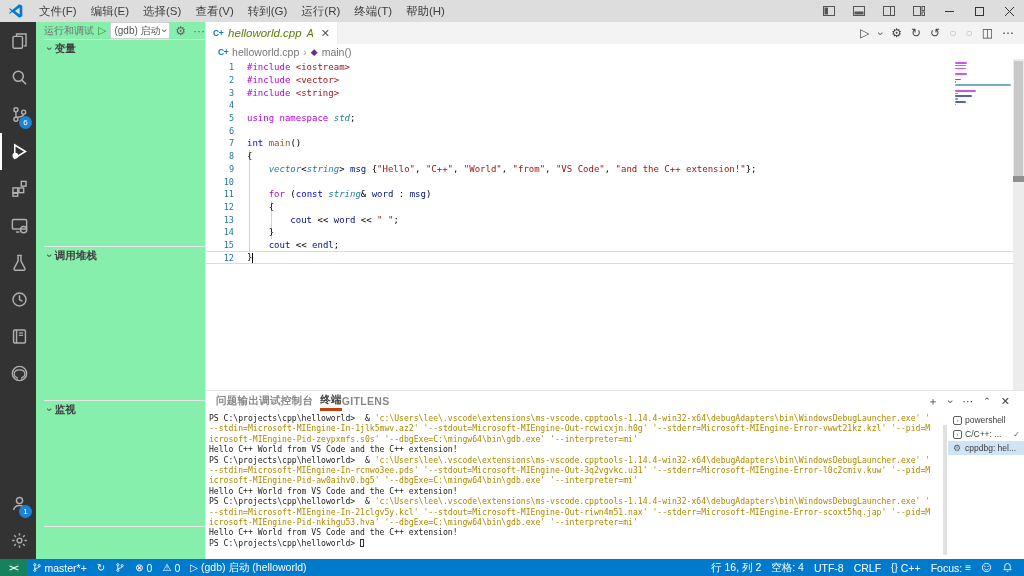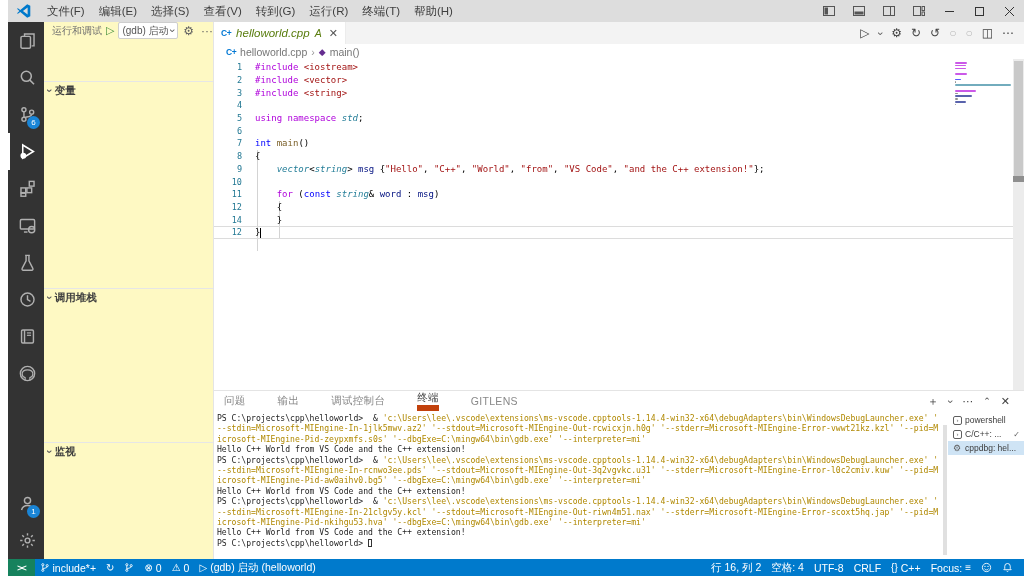--- a/index.html
+++ b/index.html
@@ -1,18 +1,18 @@
 <!DOCTYPE html>
 <html><head>
 <meta charset="utf-8">
 <style>
   * { margin:0; padding:0; box-sizing:border-box; }
   html,body { width:1024px; height:576px; overflow:hidden; }
   body { font-family:"Liberation Sans", sans-serif; font-size:12px; color:#333; background:#fff; }
-  #root { width:1024px; height:576px; display:flex; flex-direction:column;padding-left:8px; }
+  #root { width:1024px; height:576px; display:flex; flex-direction:column; }
 
   
   .titlebar { height:22px; background:#dddddd; display:flex; align-items:center; position:relative; flex:0 0 22px; }
   .vslogo { width:16px; height:16px; margin:0 8px 0 8px; flex:0 0 16px; }
   .menus { display:flex; align-items:center; height:100%; }
   .menu-item { padding:0 7px; font-size:11.5px; color:#3f3f3f; height:100%; display:flex; align-items:center; cursor:default; }
   .win-title { position:absolute; left:0; right:0; text-align:center; font-size:11.5px; color:#5f5f5f; pointer-events:none; }
   .win-ctrls { margin-left:auto; display:flex; align-items:center; height:100%; z-index:2; }
   .wc { width:30px; height:100%; display:flex; align-items:center; justify-content:center; color:#555; }
   .wc svg { display:block; }
@@ -22,21 +22,21 @@
 
   
   .activitybar { width:36px; background:#333333; display:flex; flex-direction:column; align-items:center; flex:0 0 36px; }
   .ab-top { flex:1; display:flex; flex-direction:column; width:100%; }
   .ab-item { width:36px; height:37px; display:flex; align-items:center; justify-content:center; color:#b0b0b0; position:relative; border-left:2px solid transparent; }
   .ab-item.active { color:#ffffff; border-left:2px solid #ffffff; }
   .ab-item svg { width:19px; height:19px; }
   .badge { position:absolute; right:4px; bottom:4px; min-width:13px; height:13px; border-radius:7px; background:#1a85d6; color:#fff; font-size:8px; display:flex; align-items:center; justify-content:center; padding:0 2px; }
 
   
-  .sidebar { width:170px; background:#fef9c3; border-right:1px solid #e4e4e4; display:flex; flex-direction:column; flex:0 0 170px; font-size:11px; color:#616161;gap:42px; }
+  .sidebar { width:170px; background:#86efac; border-right:1px solid #e4e4e4; display:flex; flex-direction:column; flex:0 0 170px; font-size:11px; color:#616161; }
   .sb-header { height:22px; display:flex; align-items:center; padding:0 4px 0 8px; gap:3px; }
   .sb-title { font-size:10px; color:#6f6f6f; white-space:nowrap; }
   .play-btn { color:#388a34; font-size:11px; line-height:1; padding:0 1px; }
   .launch-select { background:#fff; border:1px solid #cecece; border-radius:2px; height:17px; display:flex; align-items:center; font-size:10px; color:#555; padding:0 3px; gap:2px; white-space:nowrap; }
   .gear, .more { color:#616161; font-size:12px; padding:0 2px; }
   .rot90 { display:inline-block; transform:rotate(90deg); font-size:11px; line-height:1; color:#616161; }
   .section { border-top:1px solid #e6e6e6; overflow:hidden; }
   .sec-head { height:17px; display:flex; align-items:center; gap:3px; padding-left:4px; font-size:10.5px; font-weight:bold; color:#3f3f3f; }
   .checkbox-row { display:flex; align-items:center; gap:5px; padding-left:16px; height:16px; font-size:10.5px; color:#3b3b3b; }
   .cbox { width:11px; height:11px; border:1px solid #919191; border-radius:2px; background:#fff; }
@@ -71,21 +71,21 @@
   .minimap { position:absolute; top:3px; right:13px; width:56px; }
   .mm-line { height:1.7px; margin-bottom:1.1px; border-radius:1px; opacity:0.65; }
   .code-scroll { position:absolute; top:0; right:0; bottom:0; width:11px; background:#ececec; }
   .code-scroll .thumb { position:absolute; top:2px; left:1px; right:1px; height:118px; background:#c9c9c9; }
   .code-scroll .nub { position:absolute; top:117px; left:0; right:0; height:6px; background:#8f8f8f; }
 
   
   .panel { height:169px; flex:0 0 169px; border-top:1px solid #e4e4e4; display:flex; flex-direction:column; background:#fff; }
   .panel-tabs { height:20px; display:flex; align-items:center; padding-left:10px; gap:16px; flex:0 0 20px; }
   .ptab { font-size:10.5px; color:#888; height:100%; display:flex; align-items:center; border-bottom:1px solid transparent; letter-spacing:0.3px; }
-  .ptab.active { color:#424242; border-bottom:6px solid #c2410c; }
+  .ptab.active { color:#424242; border-bottom:3px solid #c2410c;margin-left:7px; }
   .panel-acts { margin-left:auto; display:flex; align-items:center; gap:10px; padding-right:14px; color:#424242; font-size:11px; }
   .panel-body { flex:1; display:flex; min-height:0; }
   .term-text { flex:1; padding:2px 0 0 3px; font-family:"DejaVu Sans Mono","Liberation Mono",monospace; font-size:8.1px; line-height:10.4px; white-space:pre; overflow:hidden; color:#1e1e1e; }
   .tg { color:#b08800; } .tp { color:#1e1e1e; }
   .tcursor { display:inline-block; width:4px; height:8px; border:1px solid #333; vertical-align:-1px; }
   .term-scroll { width:5px; flex:0 0 5px; position:relative; }
   .term-scroll .tthumb { position:absolute; top:14px; bottom:4px; left:0; width:4px; background:#e0e0e0; }
   .term-side { width:76px; flex:0 0 76px; padding-top:2px; font-size:8.5px; color:#3b3b3b; }
   .ts-item { height:14px; display:flex; align-items:center; gap:3px; padding-left:5px; white-space:nowrap; overflow:hidden; }
   .ts-item.selected { background:#cfe4f5; }
@@ -258,21 +258,21 @@
       <div class="sb-header">
         <span class="sb-title">运行和调试</span>
         <span class="play-btn">▷</span>
         <span class="launch-select">
           <span>(gdb) 启动</span>
             <span class="rot90">›</span>
         </span>
         <span class="gear">⚙</span>
         <span class="more">···</span>
       </div>
-      <div id="sb-sections" style="flex:1; display:flex; flex-direction:column;">
+      <div id="sb-sections" style="flex:1; display:flex; flex-direction:column;margin-left:8px;">
           <div class="section" style="height: 207px;">
             <div class="sec-head">
               <span class="rot90">›</span>
               <span class="section-label">变量</span>
             </div>
           </div>
           <div class="section" style="height: 154px;">
             <div class="sec-head">
               <span class="rot90">›</span>
               <span class="section-label">调用堆栈</span>
@@ -325,21 +325,23 @@
             <div class="cl"><span class="ln">3</span><span class="ltext"><span class="tk-pp">#include</span><span class="tk-pl"> </span><span class="tk-str">&lt;string&gt;</span></span></div>
             <div class="cl"><span class="ln">4</span><span class="ltext"></span></div>
             <div class="cl"><span class="ln">5</span><span class="ltext"><span class="tk-pp">using</span><span class="tk-pl"> </span><span class="tk-pp">namespace</span><span class="tk-pl"> </span><span class="tk-type">std</span><span class="tk-pl">;</span></span></div>
             <div class="cl"><span class="ln">6</span><span class="ltext"></span></div>
             <div class="cl"><span class="ln">7</span><span class="ltext"><span class="tk-kw">int</span><span class="tk-pl"> </span><span class="tk-fn">main</span><span class="tk-pl">()</span></span></div>
             <div class="cl"><span class="ln">8</span><span class="ltext"><span class="tk-pl">{</span></span></div>
             <div class="cl"><span class="ln">9</span><span class="ltext"><span class="tk-pl">    </span><span class="tk-type">vector</span><span class="tk-pl">&lt;</span><span class="tk-type">string</span><span class="tk-pl">&gt; </span><span class="tk-var">msg</span><span class="tk-pl"> {</span><span class="tk-str">"Hello"</span><span class="tk-pl">, </span><span class="tk-str">"C++"</span><span class="tk-pl">, </span><span class="tk-str">"World"</span><span class="tk-pl">, </span><span class="tk-str">"from"</span><span class="tk-pl">, </span><span class="tk-str">"VS Code"</span><span class="tk-pl">, </span><span class="tk-str">"and the C++ extension!"</span><span class="tk-pl">};</span></span></div>
             <div class="cl"><span class="ln">10</span><span class="ltext"></span></div>
             <div class="cl"><span class="ln">11</span><span class="ltext"><span class="tk-pl">    </span><span class="tk-pp">for</span><span class="tk-pl"> (</span><span class="tk-kw">const</span><span class="tk-pl"> </span><span class="tk-type">string</span><span class="tk-pl">&amp; </span><span class="tk-var">word</span><span class="tk-pl"> : </span><span class="tk-var">msg</span><span class="tk-pl">)</span></span></div>
             <div class="cl"><span class="ln">12</span><span class="ltext"><span class="tk-pl">    {</span></span></div>
+            <div class="cl"><span class="ln">13</span><span class="ltext"><span class="tk-pl">        </span><span class="tk-var">cout</span><span class="tk-pl"> &lt;&lt; </span><span class="tk-var">word</span><span class="tk-pl"> &lt;&lt; </span><span class="tk-str">" "</span><span class="tk-pl">;</span></span></div>
             <div class="cl"><span class="ln">14</span><span class="ltext"><span class="tk-pl">    }</span></span></div>
+            <div class="cl"><span class="ln">15</span><span class="ltext"><span class="tk-pl">    </span><span class="tk-var">cout</span><span class="tk-pl"> &lt;&lt; </span><span class="tk-var">endl</span><span class="tk-pl">;</span></span></div>
             <div class="cl current"><span class="ln">12</span><span class="ltext"><span class="tk-pl">}</span><span class="cursor"></span></span></div>
           </div>
         <div class="minimap" id="minimap">
             <div class="mm-line" style="width: 11.78px; background: rgb(175, 0, 219);"></div>
             <div class="mm-line" style="width: 10.54px; background: rgb(175, 0, 219);"></div>
             <div class="mm-line" style="width: 10.54px; background: rgb(175, 0, 219);"></div>
             <div class="mm-line" style="width: 0px; background: transparent;"></div>
             <div class="mm-line" style="width: 12.4px; background: rgb(175, 0, 219);"></div>
             <div class="mm-line" style="width: 0px; background: transparent;"></div>
             <div class="mm-line" style="width: 6.2px; background: rgb(0, 0, 255);"></div>
@@ -354,21 +356,21 @@
             <div class="mm-line" style="width: 0.62px; background: rgb(85, 85, 85);"></div>
           </div>
         <div class="code-scroll">
           <div class="thumb"></div>
           <div class="nub"></div>
         </div>
       </div>
 
       <div class="panel">
         <div class="panel-tabs">
-          <span id="ptabs" style="display:flex; gap:32px; height:100%;">
+          <span id="ptabs" style="display:flex; gap:0; height:100%;font-weight:bold;">
               <span class="ptab">问题</span>
               <span class="ptab">输出</span>
               <span class="ptab">调试控制台</span>
               <span class="ptab active">终端</span>
               <span class="ptab">GITLENS</span>
             </span>
           <div class="panel-acts">
             <span>＋</span>
             <span class="rot90">›</span>
             <span>⋯</span>
@@ -404,21 +406,21 @@
   <div class="statusbar">
     <div class="sb-remote">&gt;&lt;</div>
     <div id="st-left" style="display:flex; height:100%; align-items:center;">
         <div class="st-item">
           <svg width="10" height="11" viewBox="0 0 16 16">
             <circle cx="4.5" cy="3.5" r="1.7" fill="none" stroke="#fff" stroke-width="1.4"></circle>
             <circle cx="4.5" cy="12.5" r="1.7" fill="none" stroke="#fff" stroke-width="1.4"></circle>
             <circle cx="11.5" cy="5" r="1.7" fill="none" stroke="#fff" stroke-width="1.4"></circle>
             <path d="M4.5 5.2v5.6M11.5 6.7c0 2.8-7 2-7 4" fill="none" stroke="#fff" stroke-width="1.4"></path>
           </svg>
-          <span>include*+</span>
+          <span>master*+</span>
         </div>
         <div class="st-item">
           <span class="st-icon">↻</span>
         </div>
         <div class="st-item">
           <svg width="10" height="11" viewBox="0 0 16 16">
             <circle cx="4.5" cy="3.5" r="1.7" fill="none" stroke="#fff" stroke-width="1.4"></circle>
             <circle cx="4.5" cy="12.5" r="1.7" fill="none" stroke="#fff" stroke-width="1.4"></circle>
             <circle cx="11.5" cy="5" r="1.7" fill="none" stroke="#fff" stroke-width="1.4"></circle>
             <path d="M4.5 5.2v5.6M11.5 6.7c0 2.8-7 2-7 4" fill="none" stroke="#fff" stroke-width="1.4"></path>

